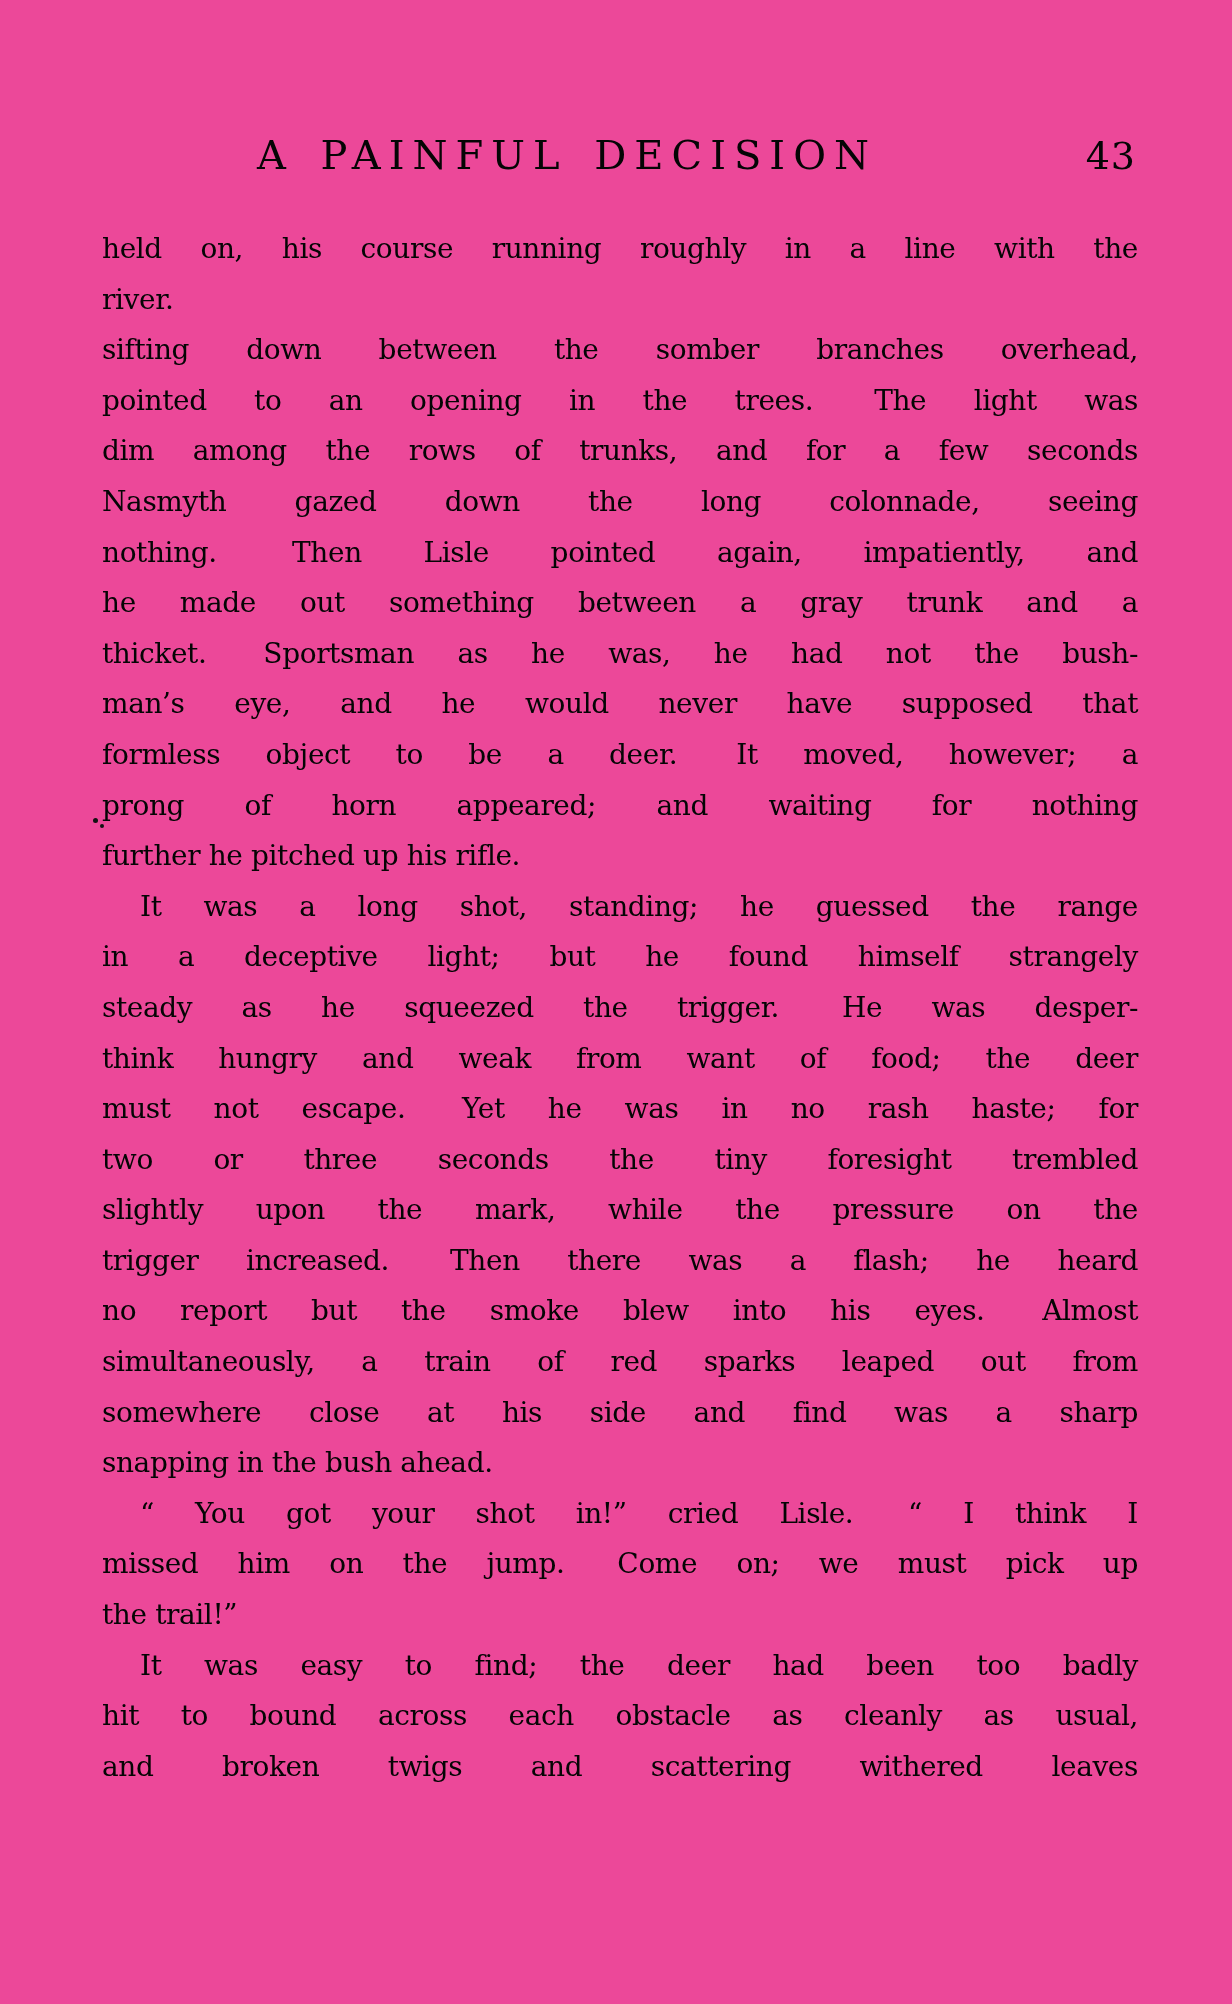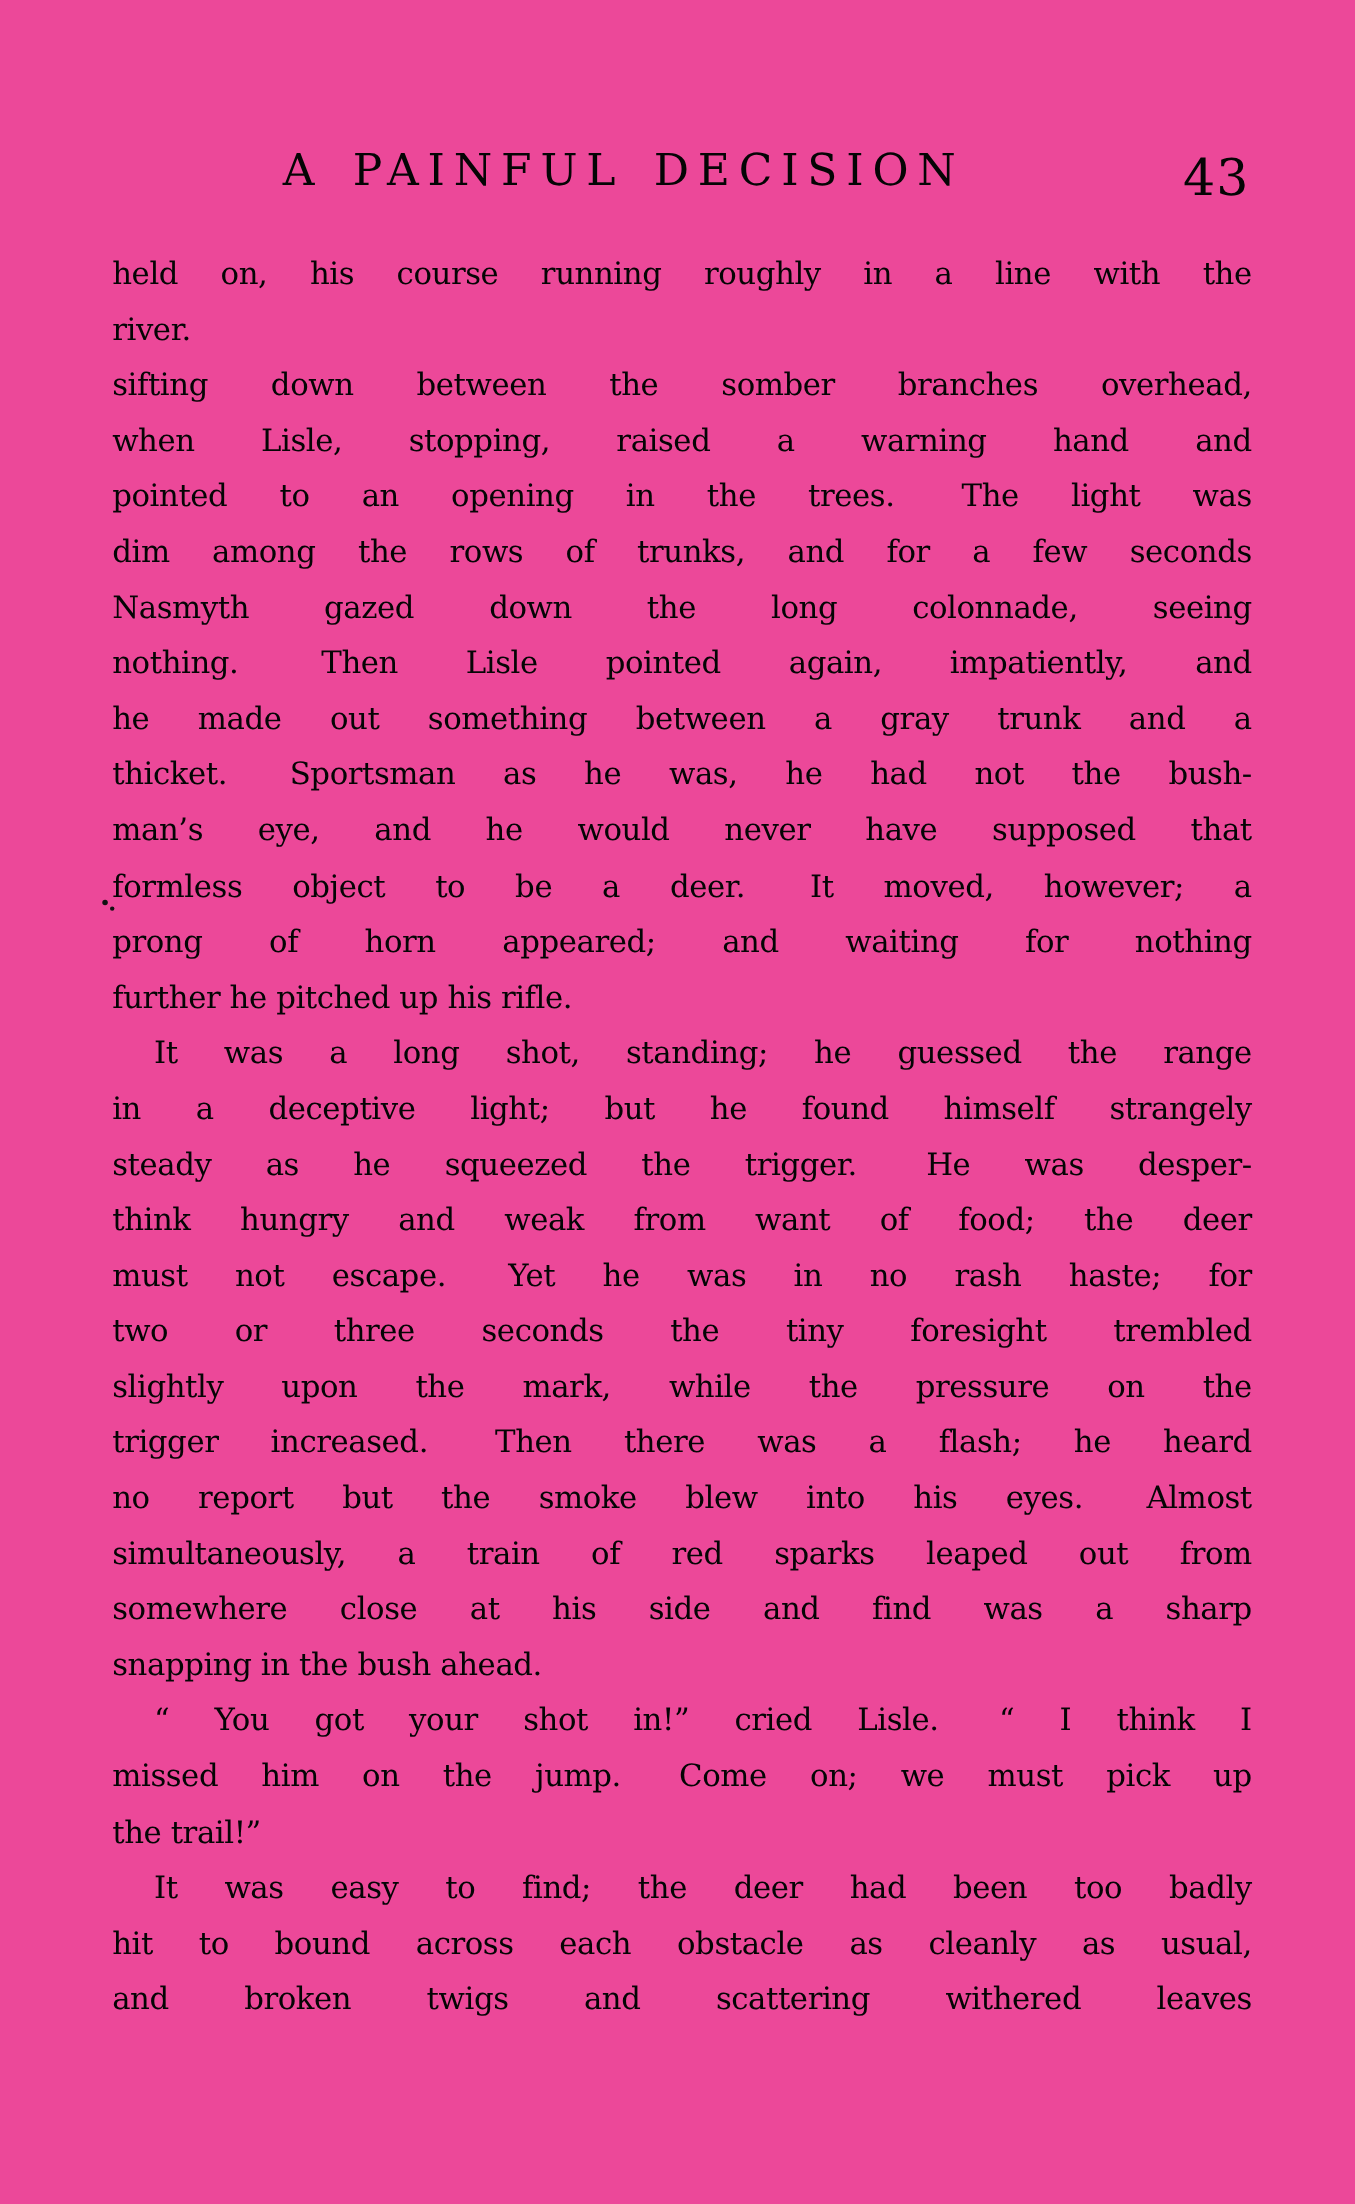--- a/index.html
+++ b/index.html
@@ -32,21 +32,21 @@
     transform: translateX(-52px);
     font-size: 40px;
     letter-spacing: 8px;
     word-spacing: 6px;
     white-space: nowrap;
   }
   .page-number {
     position: absolute;
     right: 2px;
     top: 2px;
-    font-size: 46px;
+    font-size: 38px;
     letter-spacing: 1px;
   }
   .body-text {
     position: absolute;
     left: 102px;
     top: 224px;
     width: 1036px;
   }
   .line {
     font-size: 28px;
@@ -80,21 +80,20 @@
 
   <div class="header">
     <div class="running-title">A PAINFUL DECISION</div>
     <div class="page-number">43</div>
   </div>
 
   <div class="body-text">
     <div class="line j">held on, his course running roughly in a line with the</div>
     <div class="line e">river.</div>
     <div class="line j">sifting down between the somber branches overhead,</div>
-    <div class="line j">when Lisle, stopping, raised a warning hand and</div>
     <div class="line j">pointed to an opening in the trees.  The light was</div>
     <div class="line j">dim among the rows of trunks, and for a few seconds</div>
     <div class="line j">Nasmyth gazed down the long colonnade, seeing</div>
     <div class="line j">nothing.  Then Lisle pointed again, impatiently, and</div>
     <div class="line j">he made out something between a gray trunk and a</div>
     <div class="line j">thicket.  Sportsman as he was, he had not the bush-</div>
     <div class="line j">man’s eye, and he would never have supposed that</div>
     <div class="line j">formless object to be a deer.  It moved, however; a</div>
     <div class="line j">prong of horn appeared; and waiting for nothing</div>
     <div class="line e">further he pitched up his rifle.</div>

